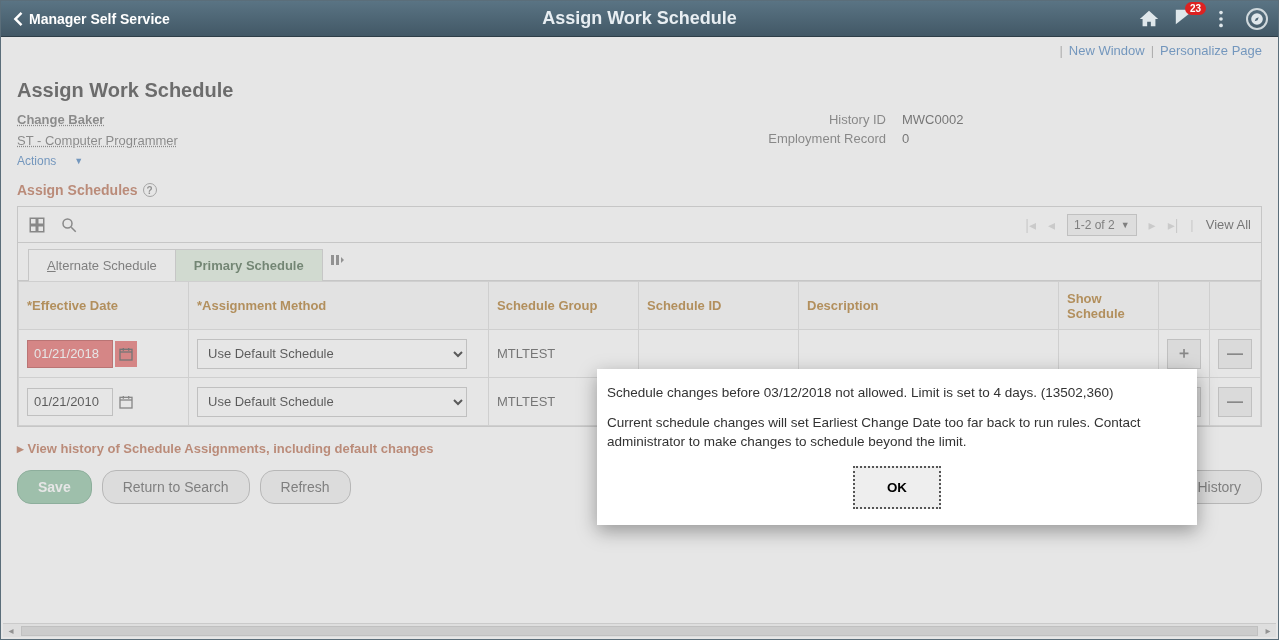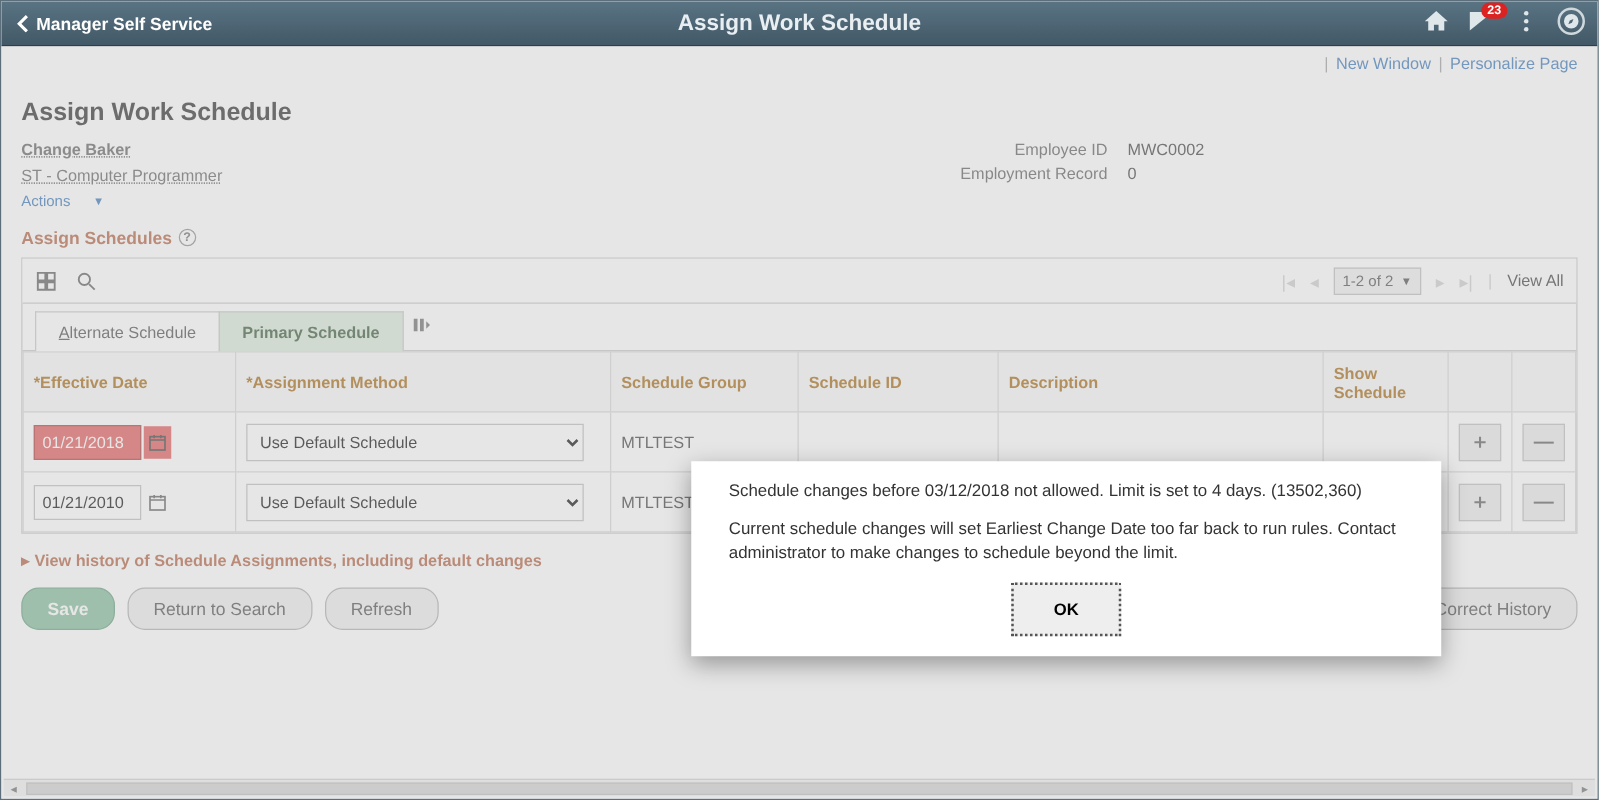--- a/index.html
+++ b/index.html
@@ -15,21 +15,21 @@
   }
   .back-btn {
     display:flex; align-items:center; gap:6px; padding:0 12px;
     height:100%; cursor:pointer; font-size:14px; font-weight:bold;
   }
   .back-btn svg { width:10px; height:14px; fill:#fff; }
   .banner-title {
     position:absolute; left:50%; transform:translateX(-50%);
     font-size:18px; font-weight:bold; color:#e8eef2;
   }
-  .banner-right { position:absolute; right:10px; display:flex; align-items:flex-start; gap:14px; }
+  .banner-right { position:absolute; right:10px; display:flex; align-items:center; gap:14px; }
   .banner-right .icon { width:22px; height:22px; fill:#dfe7eb; cursor:pointer; }
   .notif { position:relative; }
   .notif .badge {
     position:absolute; top:-4px; right:-10px; background:#d22; color:#fff;
     border-radius:9px; font-size:10px; padding:1px 5px; font-weight:bold;
   }
 
   
   .top-links {
     height:26px; display:flex; justify-content:flex-end; align-items:center;
@@ -118,23 +118,23 @@
   .correct-hist { margin-left:auto; }
 
   
   .scrim {
     position:absolute; inset:36px 0 0 0;
     background:rgba(200,200,200,0.45); z-index:10; pointer-events:none;
   }
 
   
   .modal {
-    position:absolute; z-index:20; left:552px; top:368px;
+    position:absolute; z-index:20; left:596px; top:368px;
     width:600px; background:#fff; box-shadow:0 6px 18px rgba(0,0,0,0.35);
-    padding:14px 30px 16px; font-size:13.5px; line-height:1.45;
+    padding:14px 10px 16px; font-size:13.5px; line-height:1.45;
   }
   .modal .center { text-align:center; margin-top:14px; }
   .modal button.ok {
     min-width:88px; height:43px; border:2px dotted #555; background:#eee;
     font-weight:bold; cursor:pointer;
   }
 
   
   .hscroll {
     position:absolute; left:2px; right:2px; bottom:2px; height:14px;
@@ -189,21 +189,21 @@
     <div class="info-left">
       <span class="emp-name">Change Baker</span><br>
       <span class="emp-role">ST - Computer Programmer</span>
       <div class="actions-link">
         <span>Actions</span>
         <span style="font-size:9px">▼</span>
       </div>
     </div>
     <div class="info-right">
       <div class="row">
-        <div class="label">Employee ID</div>
+        <div class="label">History ID</div>
         <div class="value">MWC0002</div>
       </div>
       <div class="row">
         <div class="label">Employment Record</div>
         <div class="value">0</div>
       </div>
     </div>
   </div>
 
   <div class="section-title">

